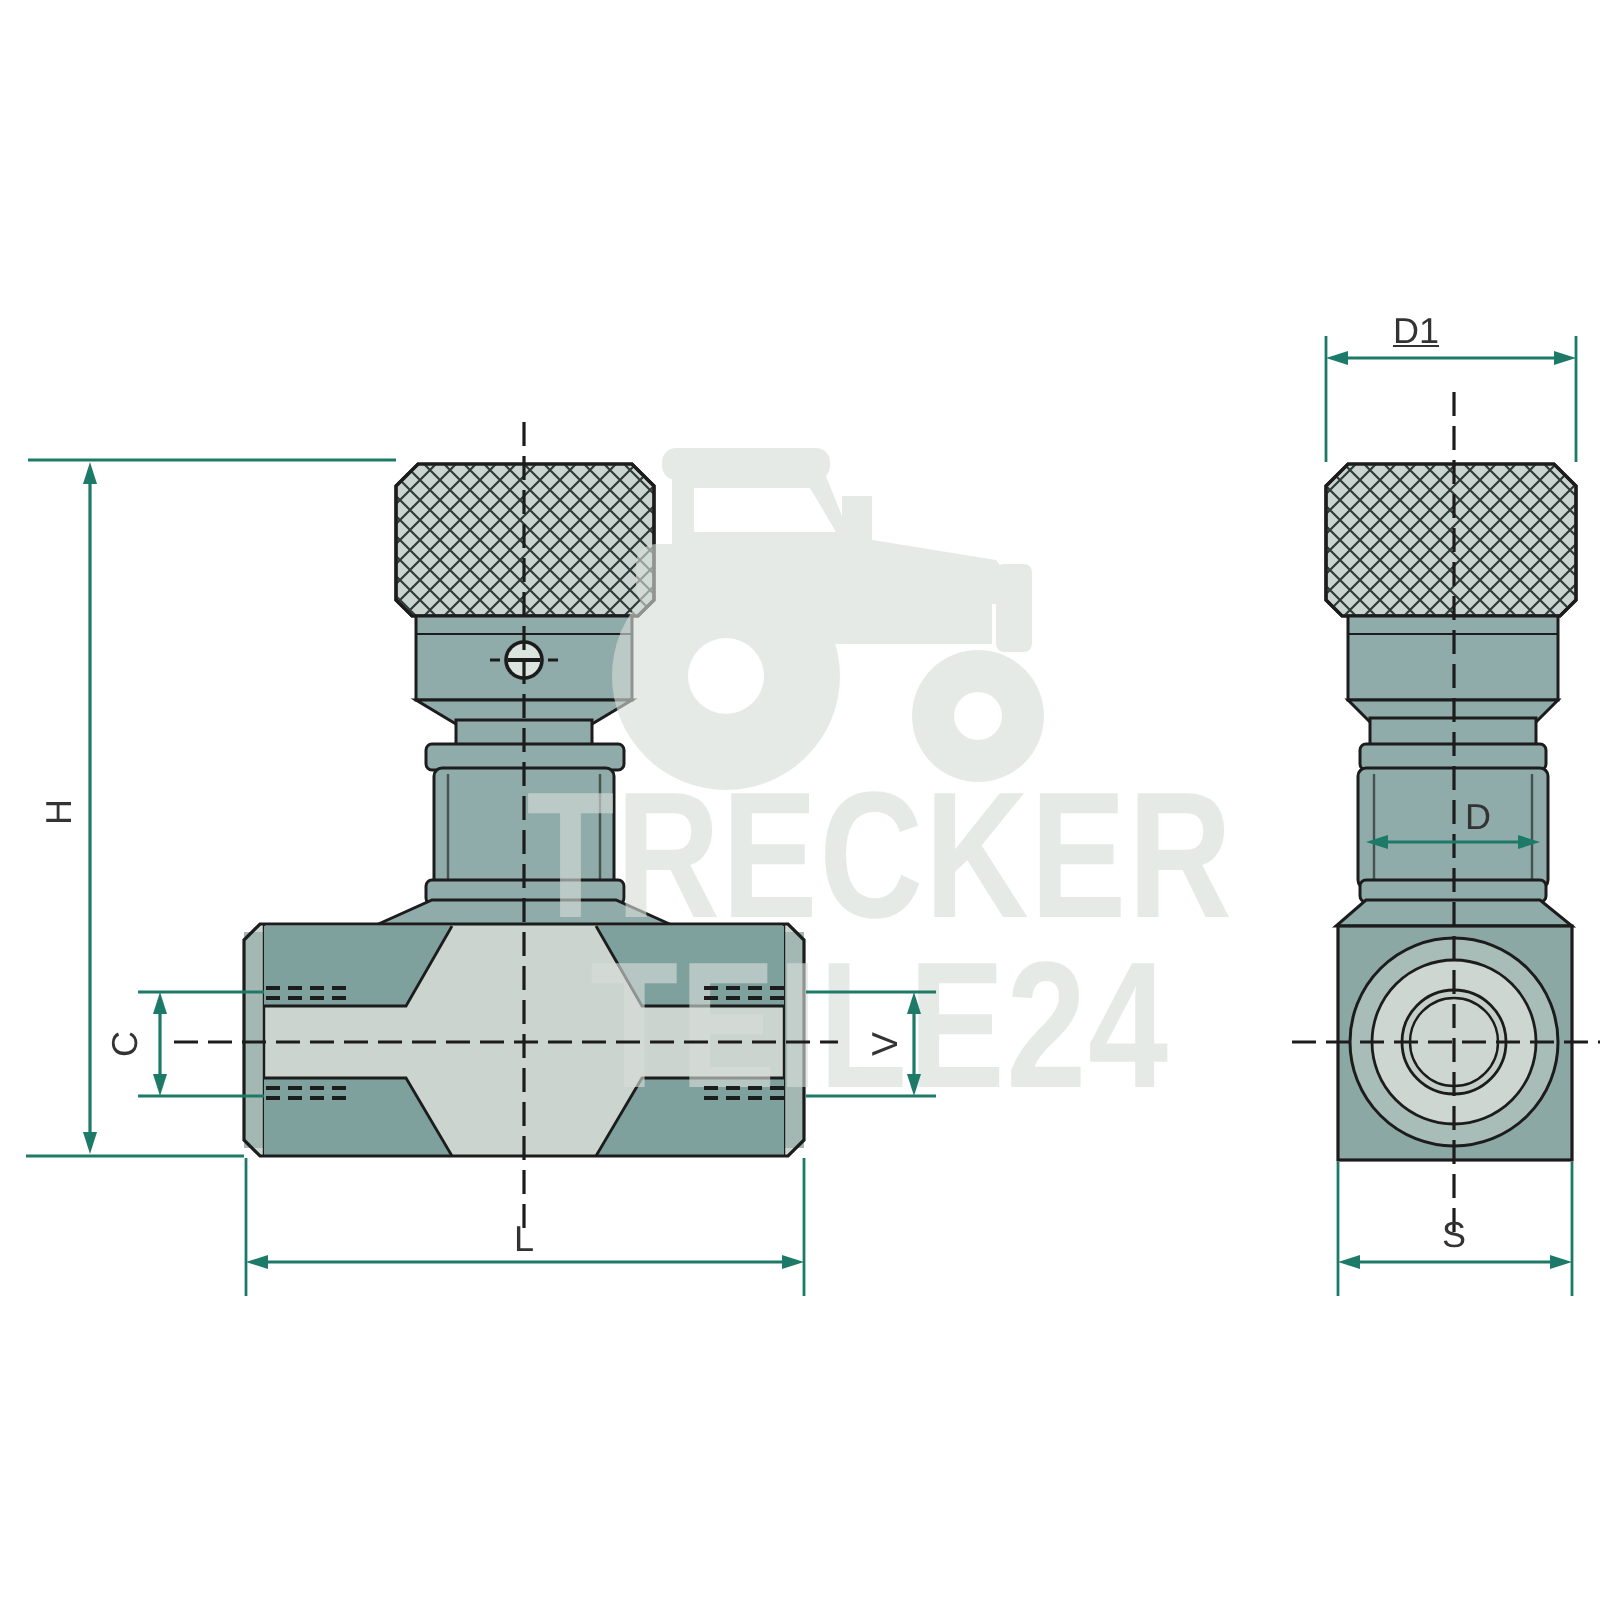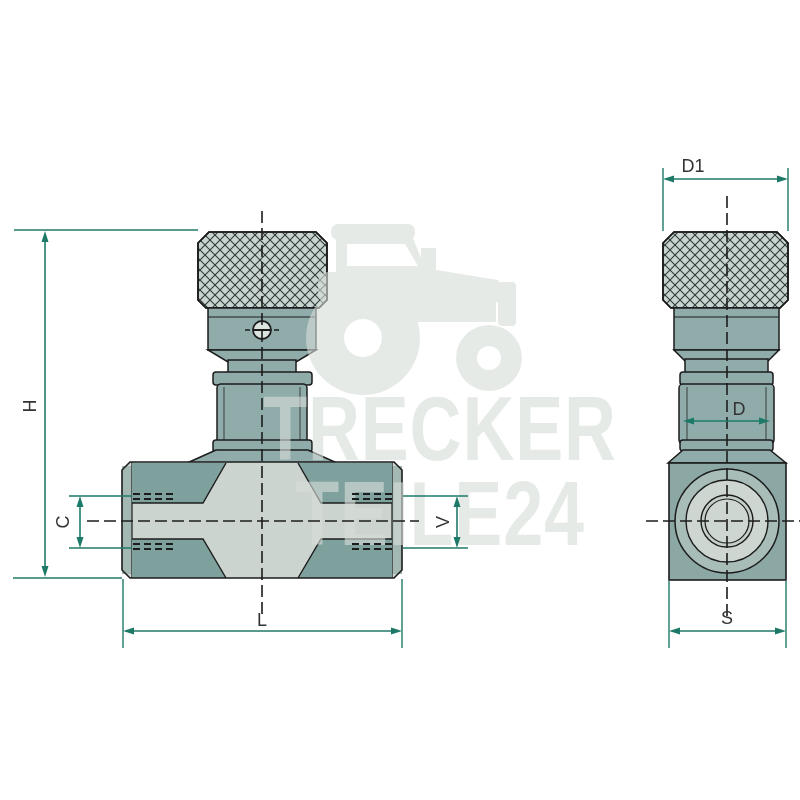--- a/index.html
+++ b/index.html
@@ -215,17 +215,17 @@
       <line x1="680" y1="631" x2="775" y2="631" stroke-width="1.6" fill="none"></line>
       <polygon points="669,631 680,627.5 680,634.5" stroke="none"></polygon>
       <polygon points="786,631 775,627.5 775,634.5" stroke="none"></polygon>
     </g>
   </svg>
 
   <span class="dim-label rot" style="left:30px;top:406px;">H</span>
   <span class="dim-label rot" style="left:63px;top:522px;">C</span>
   <span class="dim-label rot" style="left:443px;top:522px;">V</span>
   <span class="dim-label" style="left:262px;top:620px;">L</span>
-  <span class="dim-label" style="left:693px;top:166px;">D1</span>
+  <span class="dim-label" style="left:708px;top:166px;text-decoration:underline;">D1</span>
   <span class="dim-label" style="left:739px;top:409px;">D</span>
   <span class="dim-label" style="left:727px;top:618px;">S</span>
 
 </div>
 
 </body></html>

